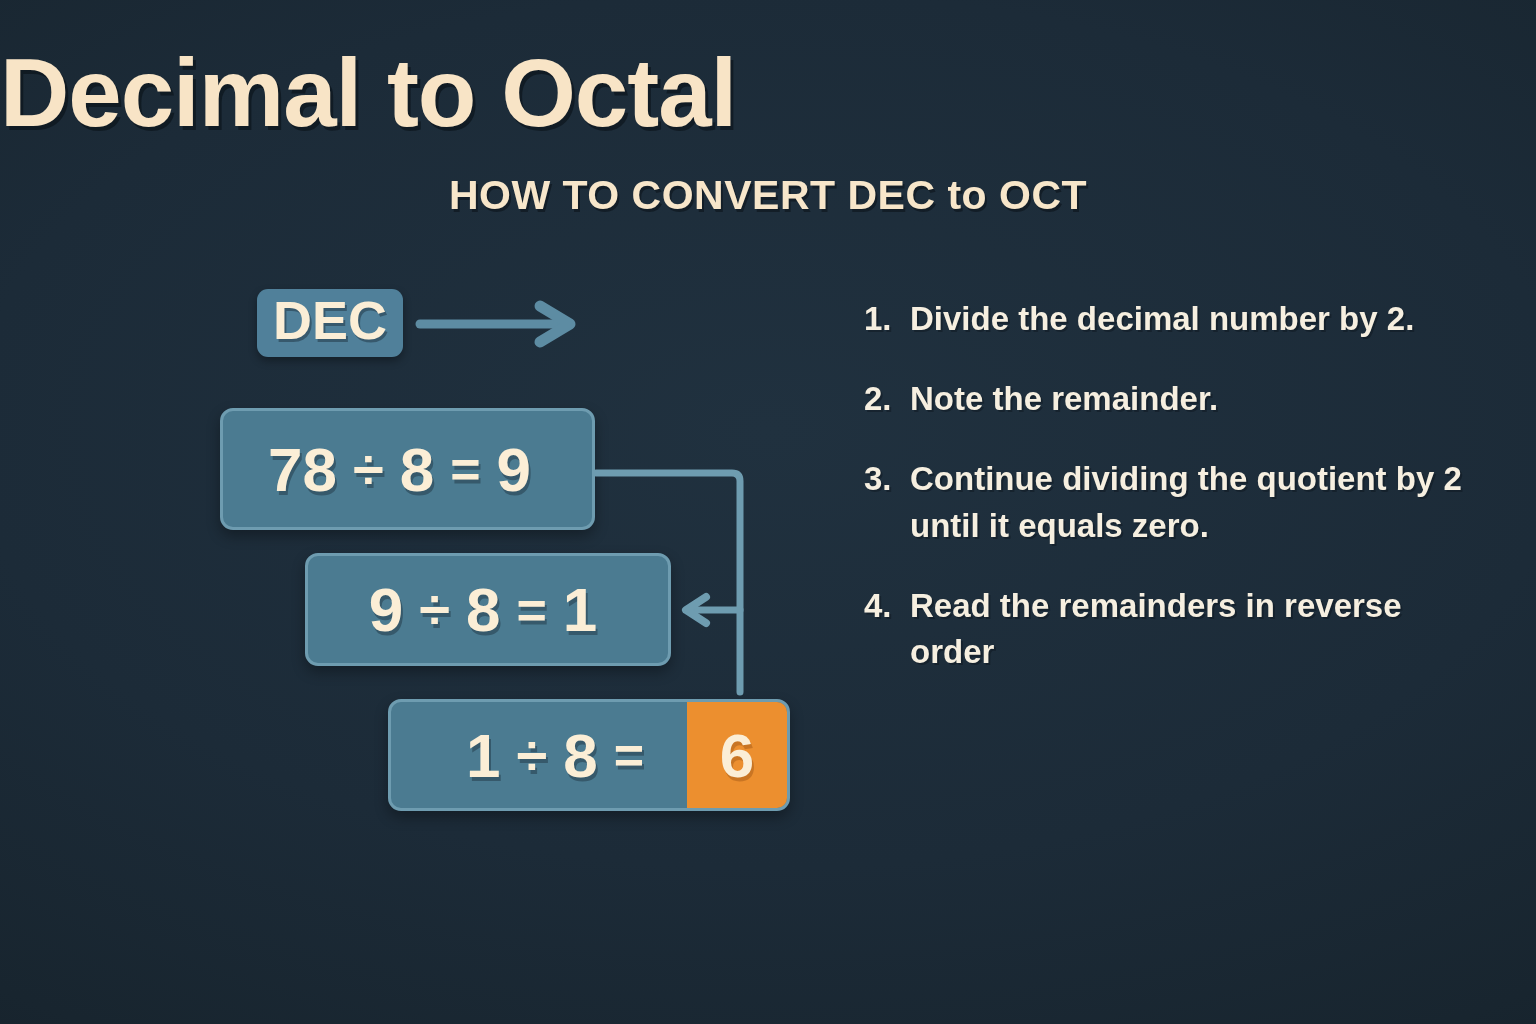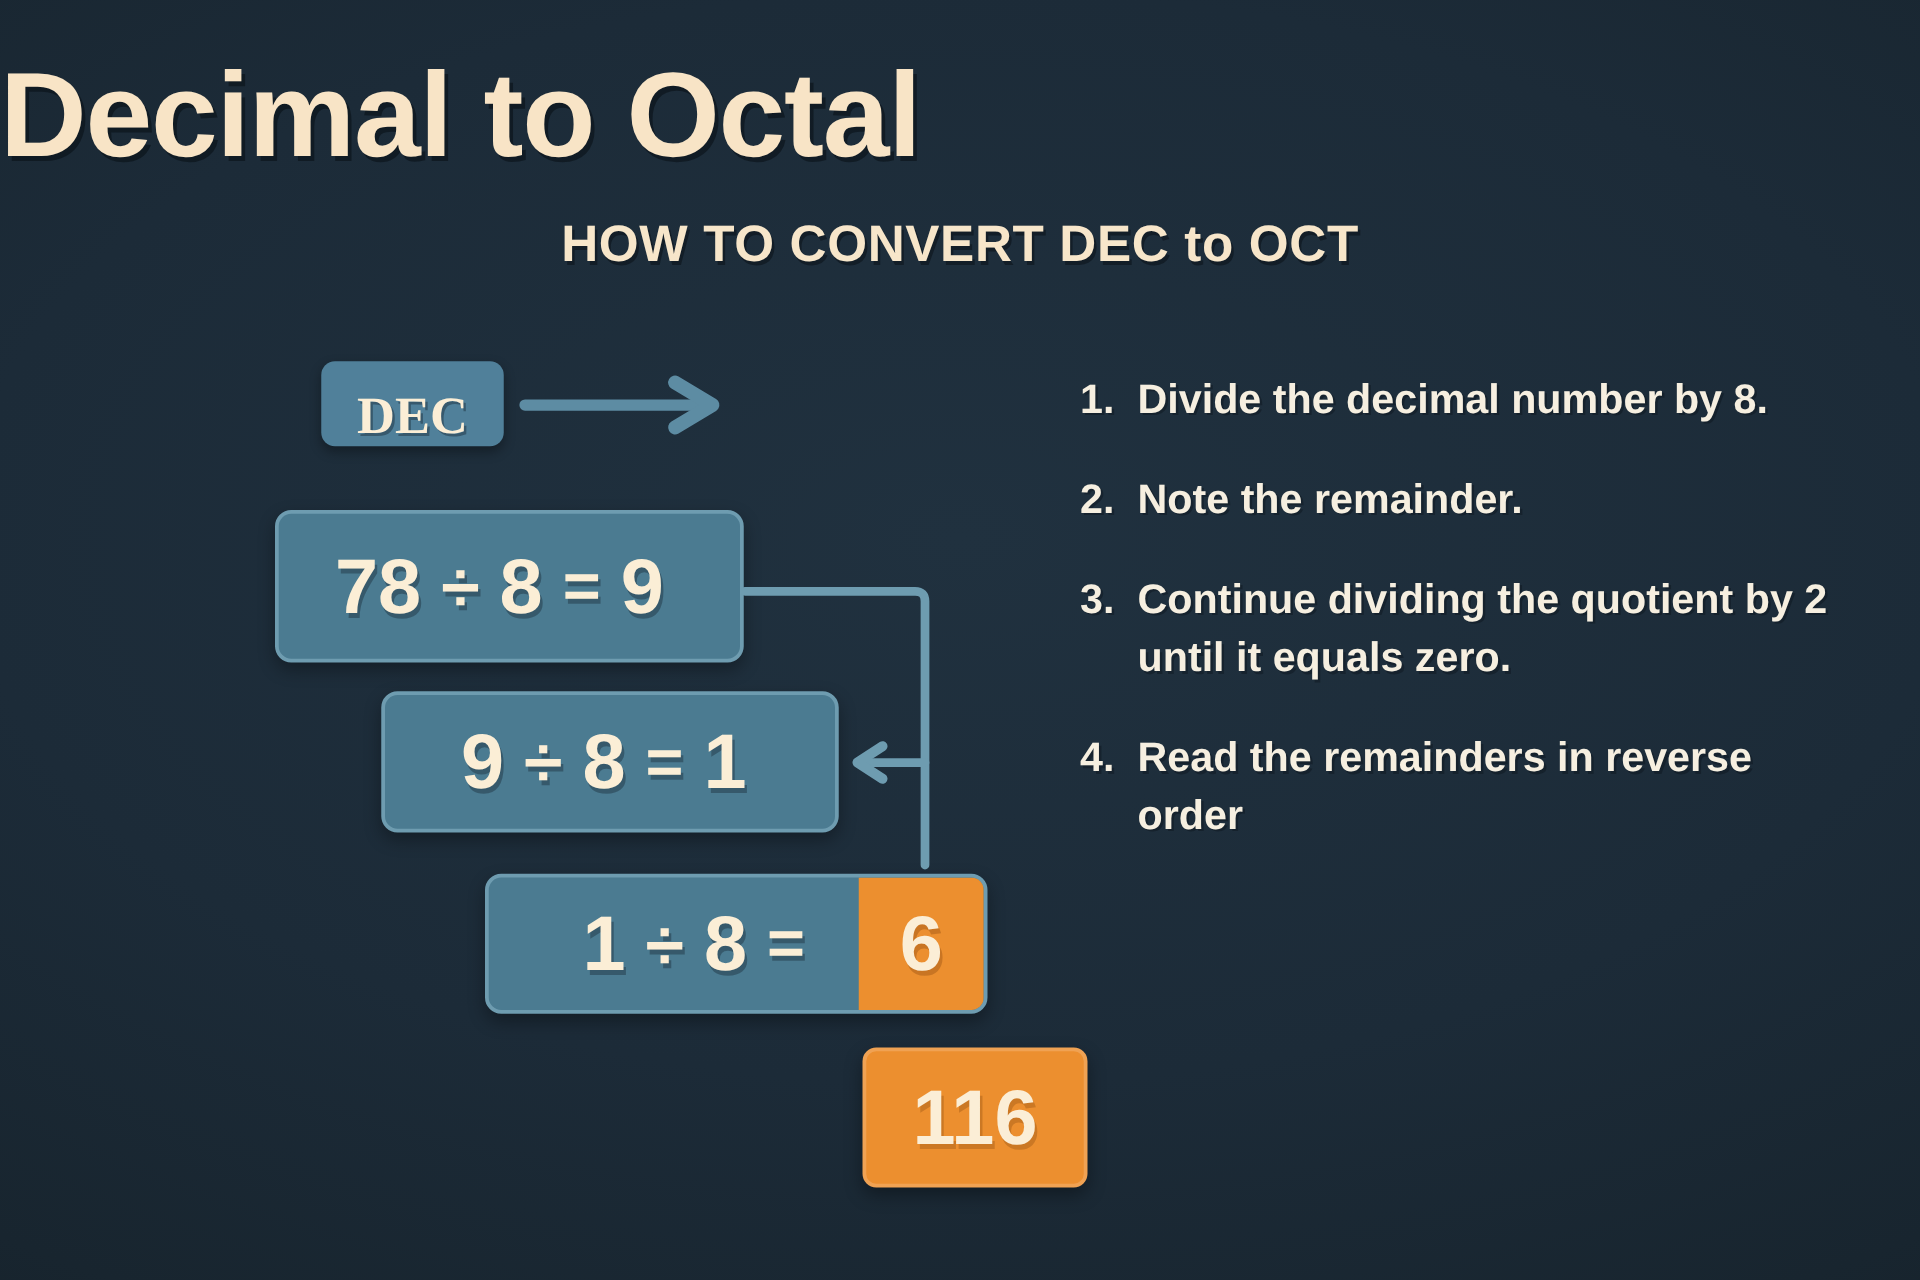--- a/index.html
+++ b/index.html
@@ -40,29 +40,28 @@
     font-weight: bold;
     color: #f7e6ca;
     letter-spacing: 0.5px;
     text-shadow: 2px 3px 0 rgba(8,14,20,0.5);
   }
 
   
   .chip {
     position: absolute;
     display: flex;
-    align-items: flex-end;
+    align-items: flex-start;
     justify-content: center;
     border-radius: 11px;
-    font-size: 42px;
+    font-size: 54px;
     font-weight: bold;
     color: #fbeed6;
     text-shadow: 2px 3px 0 rgba(10,18,26,0.35);
     box-shadow: 0 4px 9px rgba(0,0,0,0.33);
-    font-family: Liberation Serif, serif;
   }
   #chip-dec {
     left: 257px; top: 289px; width: 146px; height: 68px;
     background: #50809a;
   }
   #chip-oct {
     left: 603px; top: 288px; width: 143px; height: 68px;
     background: #ec8f2f;
   }
   #convert-arrow {
@@ -223,28 +222,25 @@
   </div>
 
   <svg id="flow-connector" viewBox="0 0 260 290" xmlns="http://www.w3.org/2000/svg">
     <g fill="none" stroke="#6e9cb0" stroke-width="7" stroke-linecap="round" stroke-linejoin="round">
       <path d="M 36 33 L 172 33 Q 180 33 180 41 L 180 252"></path>
       <path d="M 180 170 L 134 170"></path>
     </g>
     <polyline points="146,157 126,170 146,183" fill="none" stroke="#6e9cb0" stroke-width="8" stroke-linecap="round" stroke-linejoin="round"></polyline>
   </svg>
 
-  <div id="result-badge">
-    <span>116</span>
-  </div>
 
   <div id="steps-list">
     <div class="step-item">
       <span class="step-num">1.</span>
-      <span class="step-text">Divide the decimal number by 8.</span>
+      <span class="step-text">Divide the decimal number by 2.</span>
     </div>
     <div class="step-item">
       <span class="step-num">2.</span>
       <span class="step-text">Note the remainder.</span>
     </div>
     <div class="step-item">
       <span class="step-num">3.</span>
       <span class="step-text">Continue dividing the quotient by 2 until it equals zero.</span>
     </div>
     <div class="step-item">

